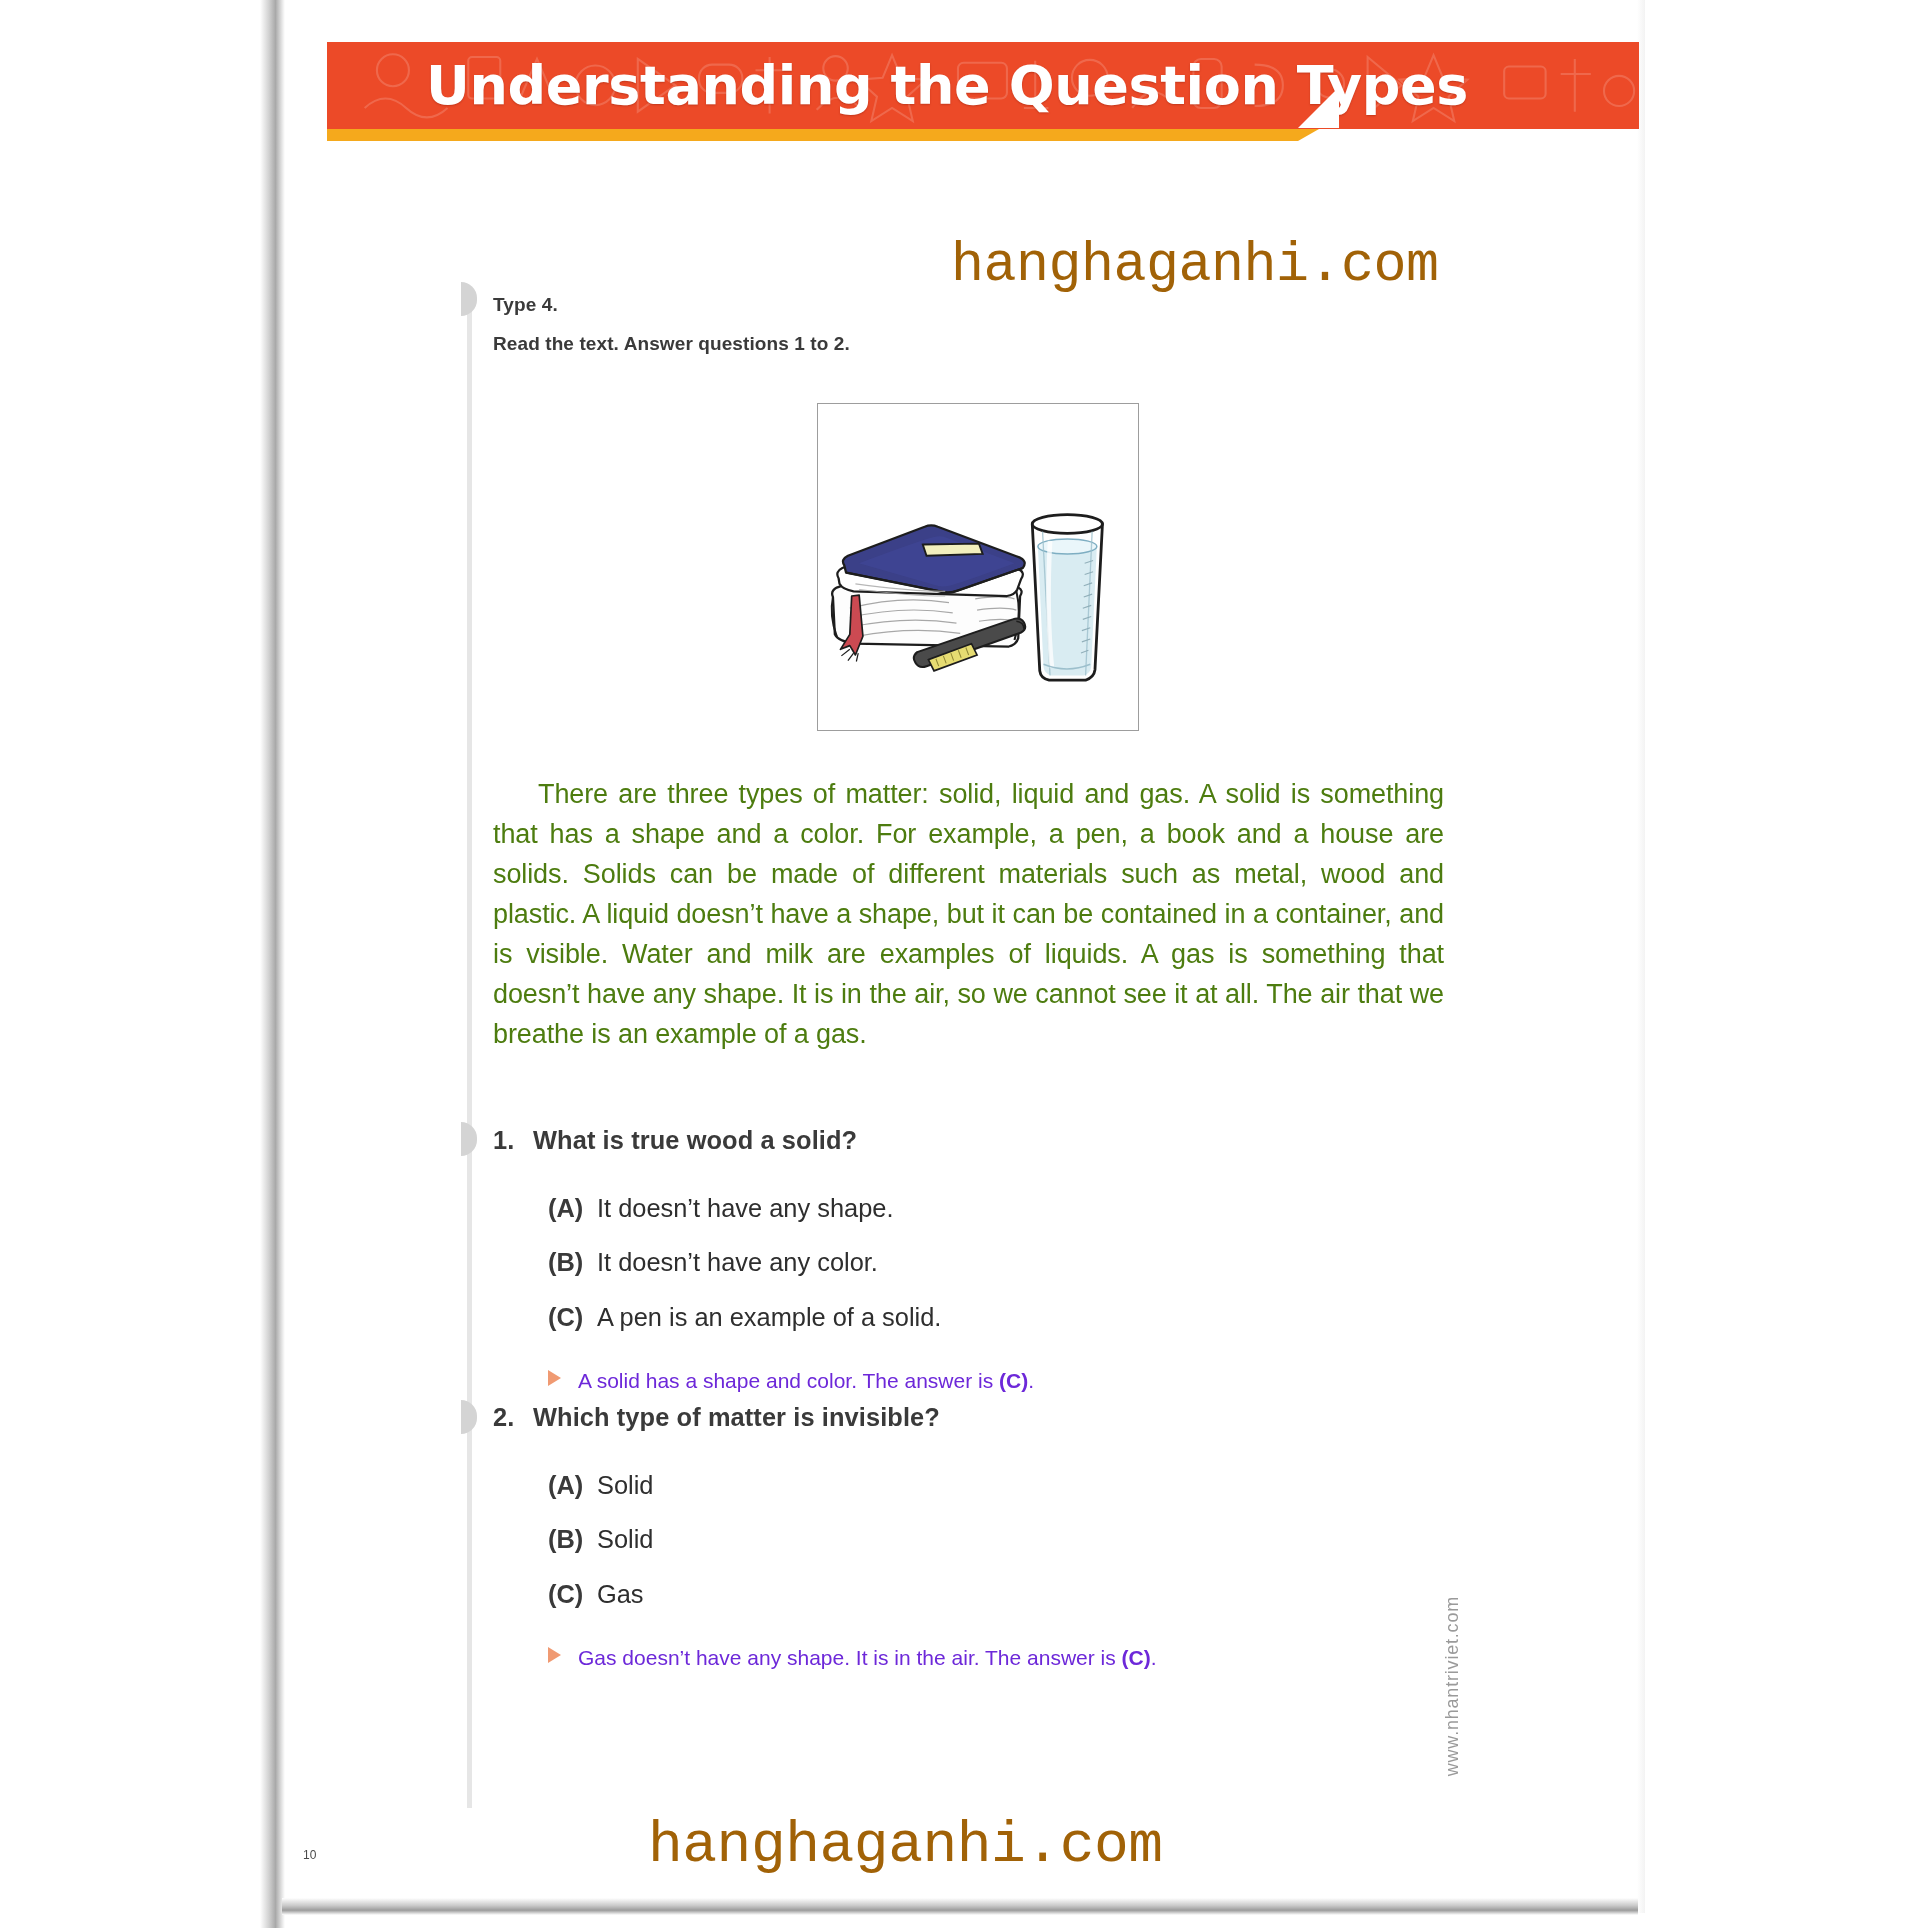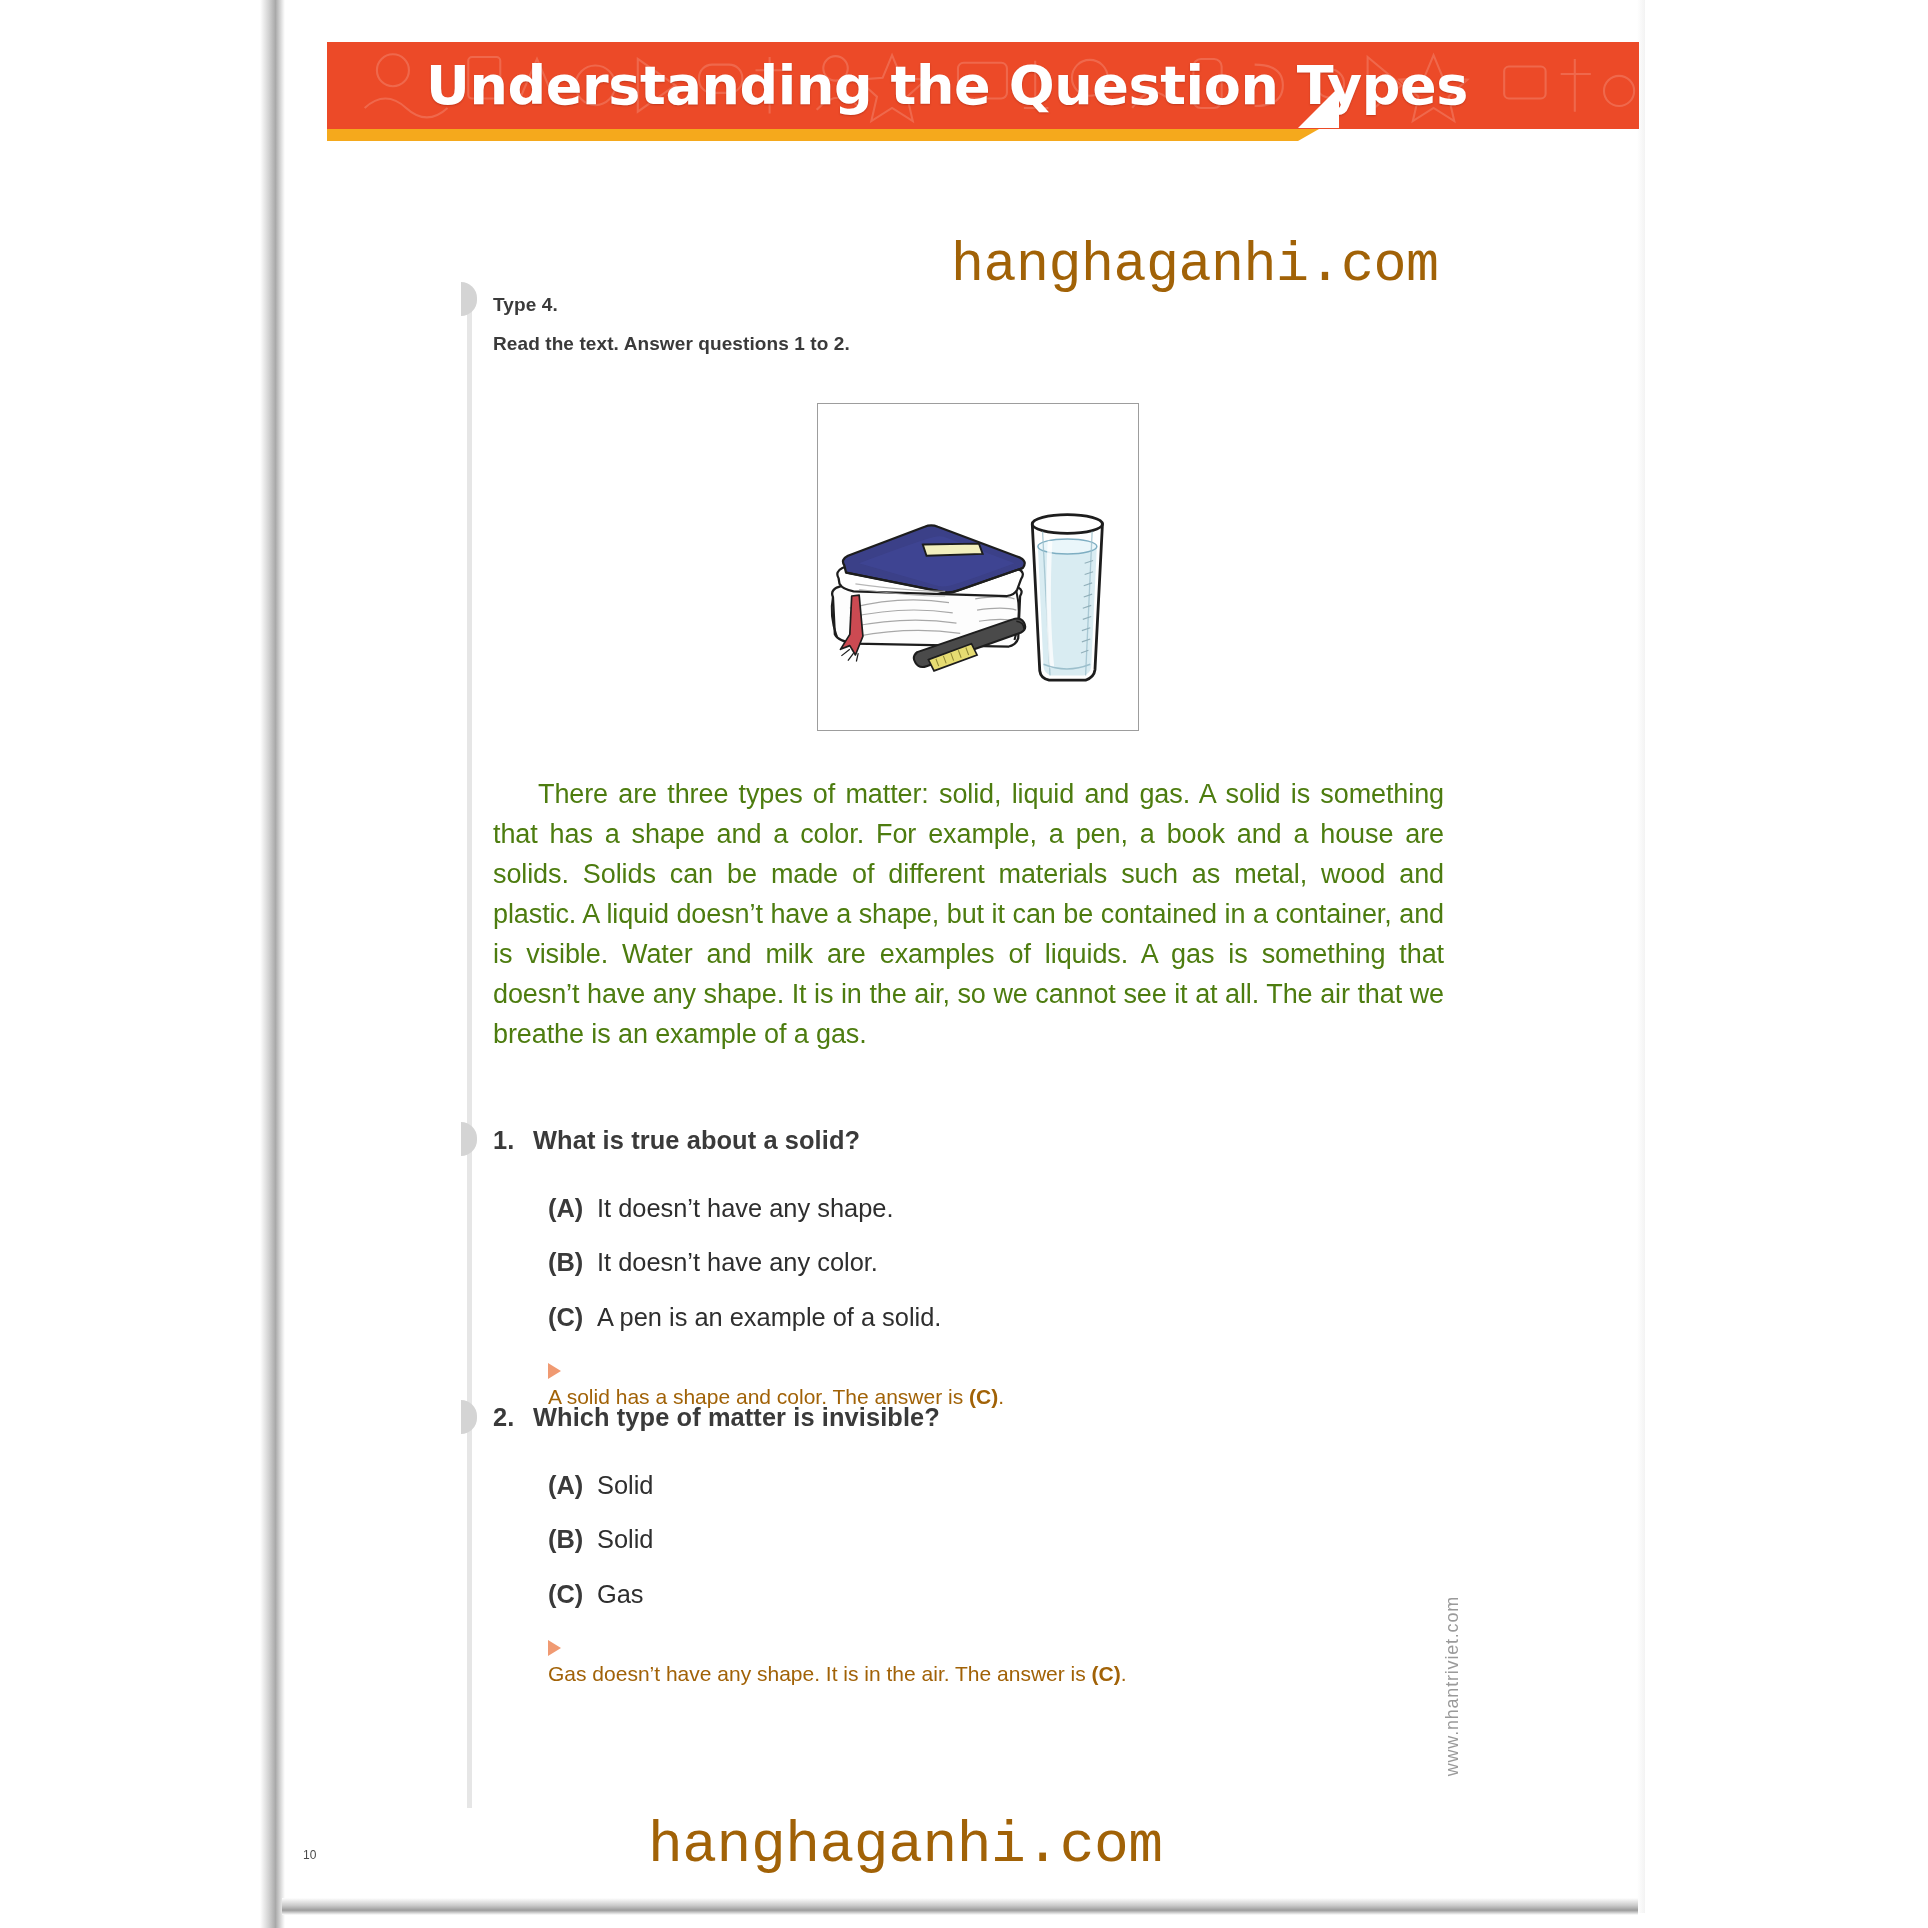--- a/index.html
+++ b/index.html
@@ -173,24 +173,23 @@
     color: #2e2e2e;
     font-size: 25.4px;
     line-height: 43px;
   }
   .opt-key { width: 49px; flex: none; font-weight: bold; color: #3a3a3a; }
   .expl {
     margin-top: 26px;
     padding-left: 55px;
     display: flex;
     align-items: baseline;
-    color: #a16207;
+    color: #6d28d9;
     font-size: 21px;
     line-height: 32px;
-    flex-direction: column;
   }
   .expl-bullet {
     width: 0; height: 0; flex: none;
     margin-right: 17px;
     position: relative; top: -1.9px;
     border-left: 13px solid #f09a72;
     border-top: 8.5px solid transparent;
     border-bottom: 8.5px solid transparent;
   }
   .expl b { font-weight: bold; }
@@ -376,21 +375,21 @@
           <path d="M241 278 Q266 288 291 278" fill="none" stroke="#9cbfcc" stroke-width="1.6"></path>
         </g>
       </svg>
     </div>
 
     <p class="passage">There are three types of matter: solid, liquid and gas. A solid is something that has a shape and a color. For example, a pen, a book and a house are solids. Solids can be made of different materials such as metal, wood and plastic. A liquid doesn’t have a shape, but it can be contained in a container, and is visible. Water and milk are examples of liquids. A gas is something that doesn’t have any shape. It is in the air, so we cannot see it at all. The air that we breathe is an example of a gas.</p>
 
     <div class="q-block" style="top:1126px;">
       <div class="q-title">
         <span class="q-num">1.</span>
-        <span>What is true about a solid?</span>
+        <span>What is true wood a solid?</span>
       </div>
       <div class="opts">
         <div class="opt">
           <span class="opt-key">(A)</span>
           <span>It doesn’t have any shape.</span>
         </div>
         <div class="opt">
           <span class="opt-key">(B)</span>
           <span>It doesn’t have any color.</span>
         </div>

